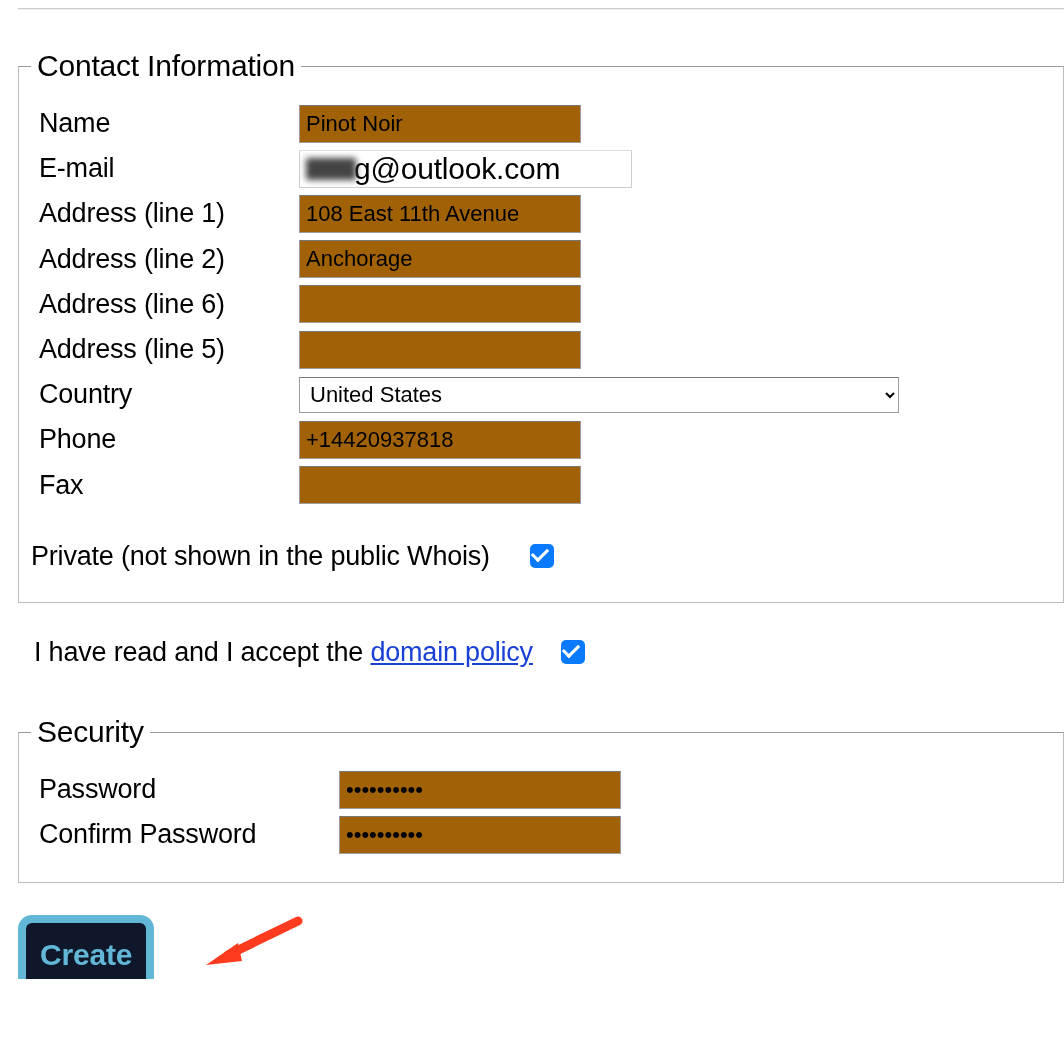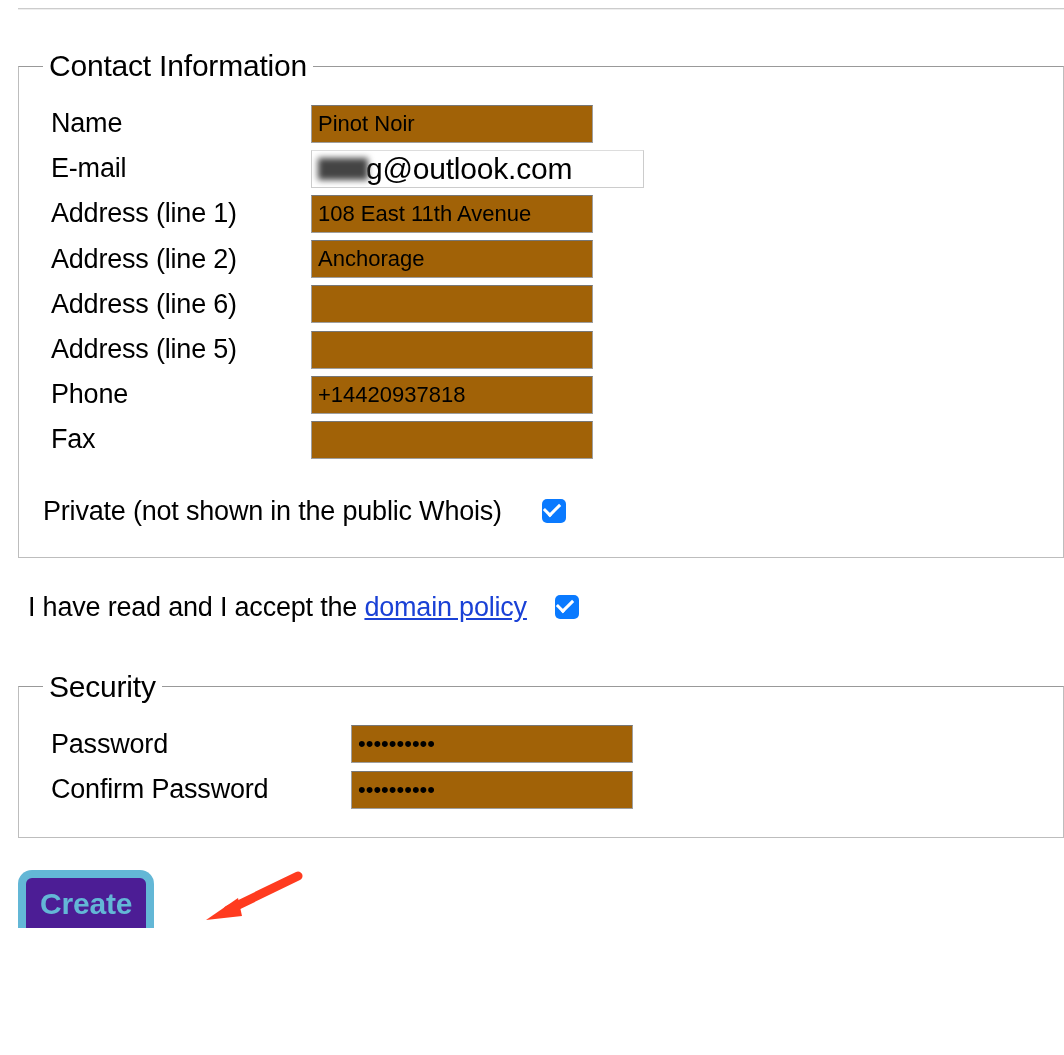--- a/index.html
+++ b/index.html
@@ -1,33 +1,33 @@
 <!DOCTYPE html>
 <html><head>
 <meta charset="utf-8">
 <style>
   html,body{margin:0;padding:0;background:#fff;color:#000;}
   body{font-family:"Helvetica Neue",Helvetica,Arial,sans-serif;font-size:27px;line-height:1.6;letter-spacing:-0.2px;}
   .page{padding:0 0 40px 18px;width:1046px;}
   hr.top{border:none;border-top:1px solid #ccc;border-bottom:1px solid #eee;margin:8px 0 32px 0;}
-  fieldset{border:1px solid #bdbdbd;border-top:1px solid #999;padding:10px 24px 24px 24px;margin:0 0 28px 0;}
+  fieldset{border:1px solid #bdbdbd;border-top:1px solid #999;padding:10px 24px 24px 12px;margin:0 0 28px 0;}
   legend{padding:0 6px;font-size:30px;}
   .row{display:flex;align-items:center;margin:2px 8px;}
   .lbl{width:260px;}
   .sec .lbl{width:300px;}
   input[type=text],input[type=password]{width:282px;height:38px;font-size:22px;padding:0 6px;border:1px solid #9e9e9e;border-top-color:#777;background:#a16207;box-sizing:border-box;}
   select{width:600px;height:36px;font-size:22px;padding:0 6px;border:1px solid #9e9e9e;border-top-color:#777;background:#fff;box-sizing:border-box;}
   .chk{appearance:none;-webkit-appearance:none;width:24px;height:24px;border-radius:5px;background:#0a7aff;position:relative;cursor:pointer;}
   .chk::after{content:"";position:absolute;left:5px;top:1px;width:7px;height:13px;border:solid #fff;border-width:0 3px 3px 0;transform:rotate(45deg);}
   .priv-row{margin-top:28px;display:flex;align-items:center;gap:40px;}
-  .policy-line{display:flex;align-items:center;gap:28px;margin:18px 0 34px 10px;}
+  .policy-line{display:flex;align-items:center;gap:28px;margin:18px 0 34px 16px;}
   a.link{color:#1a41d6;text-decoration:underline;}
   .mask{display:inline-block;width:50px;height:22px;background:#444;filter:blur(3px);vertical-align:middle;margin-right:-2px;}
   .create-wrap{position:relative;margin-top:32px;}
-  .create-btn{display:inline-block;border:8px solid #63b7d6;border-bottom:none;border-radius:14px 14px 0 0;padding:2px 14px 0 14px;color:#63b7d6;font-size:30px;font-weight:600;background:#4c1d95;cursor:pointer;}
+  .create-btn{display:inline-block;border:8px solid #63b7d6;border-bottom:none;border-radius:14px 14px 0 0;padding:8px 14px 0 14px;color:#63b7d6;font-size:30px;font-weight:600;background:#0f172a;cursor:pointer;}
   .arrow{position:absolute;left:180px;top:-2px;}
   .arrow svg{display:block;}
   .email-cell{display:flex;align-items:center;width:333px;height:38px;border:1px solid #ccc;border-top-color:#ddd;padding:0 6px;box-sizing:border-box;font-size:30px;overflow:hidden;white-space:nowrap;}
 </style>
 </head>
 <body>
 
 <div class="page">
   <hr class="top">
 
@@ -53,20 +53,26 @@
       <div class="lbl">Address (line 2)</div>
       <input type="text" value="Anchorage" style="">
     </div>
     <div class="row">
       <div class="lbl">Address (line 6)</div>
       <input type="text" value="" style="">
     </div>
     <div class="row">
       <div class="lbl">Address (line 5)</div>
       <input type="text" value="" style="">
+    </div>
+    <div class="row">
+      <div class="lbl">Country</div>
+      <select>
+        <option>United States</option>
+      </select>
     </div>
     <div class="row">
       <div class="lbl">Phone</div>
       <input type="text" value="+14420937818" style="">
     </div>
     <div class="row">
       <div class="lbl">Fax</div>
       <input type="text" value="" style="">
     </div>
 

